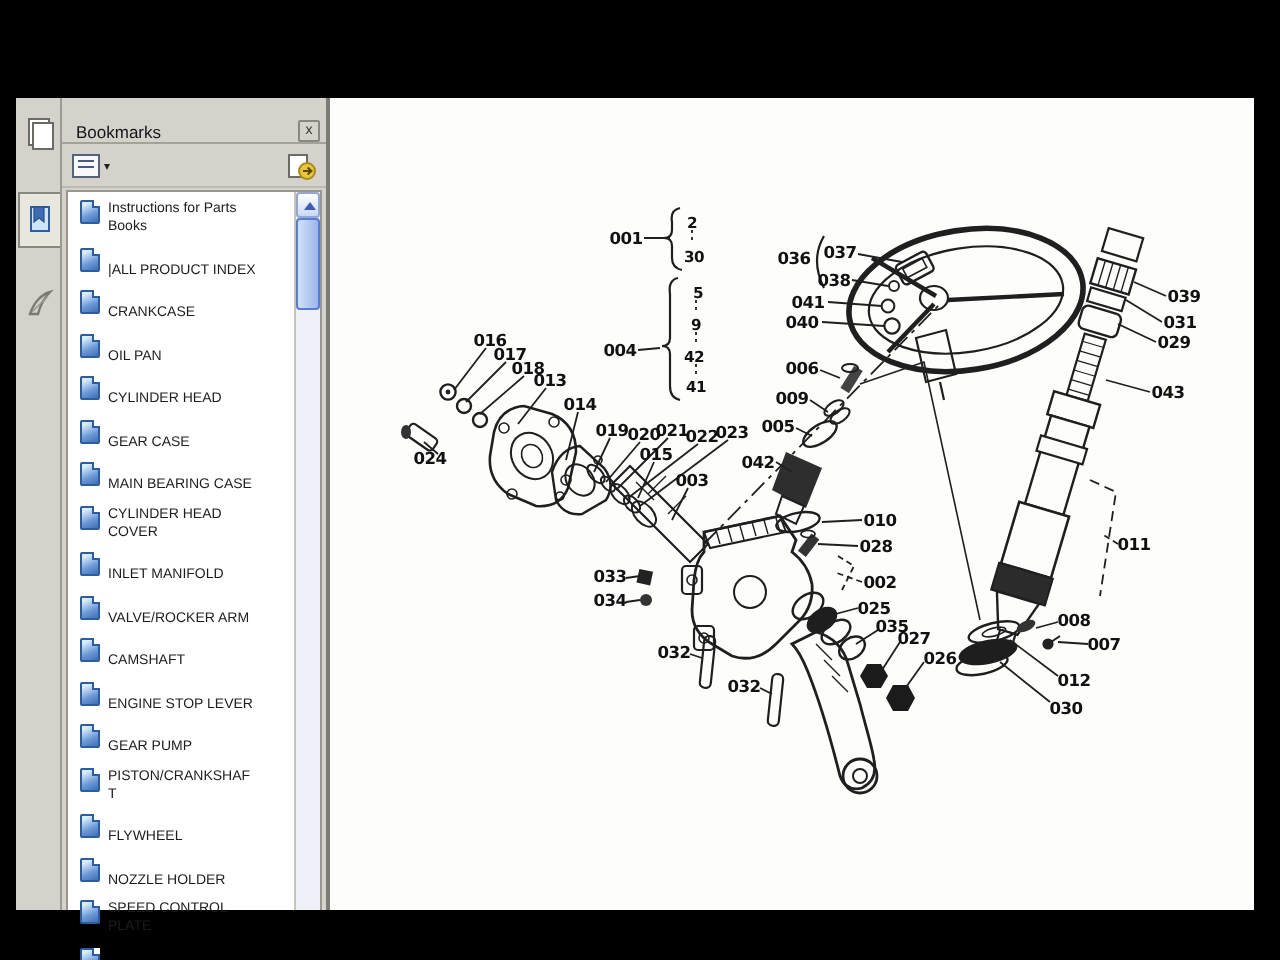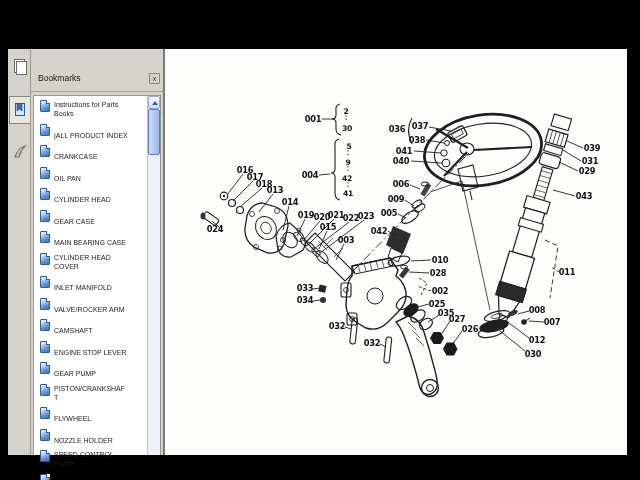--- a/index.html
+++ b/index.html
@@ -10,21 +10,21 @@
   .app{position:absolute;left:8px;top:49px;width:619px;height:406px;background:#fdfdfb;}
   
   .navstrip{position:absolute;left:0;top:0;width:23px;height:100%;background:#d5d2cb;
             border-right:1px solid #9c998f;box-sizing:border-box;}
   .navtab{width:21px;height:28px;margin:0 0 0 1px;display:flex;align-items:center;justify-content:center;}
   .navtab.t1{margin-top:3px;}
   .navtab.t2{margin-top:16px;background:#e9e6de;border:1px solid #8a877e;border-right:none;box-sizing:border-box;}
   .navtab.t3{margin-top:14px;}
   
   .panel{position:absolute;left:23px;top:0;width:132px;height:100%;background:#d5d2cb;box-sizing:border-box;}
-  .panel-header{height:18px;margin-top:22px;padding:2px 3px 0 7px;display:flex;align-items:flex-start;
+  .panel-header{height:18px;margin-top:2px;padding:2px 3px 0 7px;display:flex;align-items:flex-end;
                 border-bottom:1px solid #a5a29a;font-size:8.5px;color:#15151a;}
   .panel-header .title{flex:1;}
   .panel-close{width:11px;height:11px;background:#d5d2cb;border:1px solid #8b887f;border-radius:1px;
                font-size:7px;line-height:8px;text-align:center;color:#333;padding:0;}
   .panel-toolbar{height:21px;display:flex;align-items:center;padding:0 5px;border-bottom:1px solid #bdbab2;}
   .opt{display:flex;align-items:center;gap:2px;}
   .opt-ico{width:12px;height:10px;border:1px solid #56617a;background:
      linear-gradient(#fff,#fff) , #fff;position:relative;display:inline-block;background:#f6f8fb;}
   .opt-ico:before{content:"";position:absolute;left:2px;top:2px;width:8px;height:1px;background:#4a5a80;
      box-shadow:0 3px 0 #4a5a80;}

